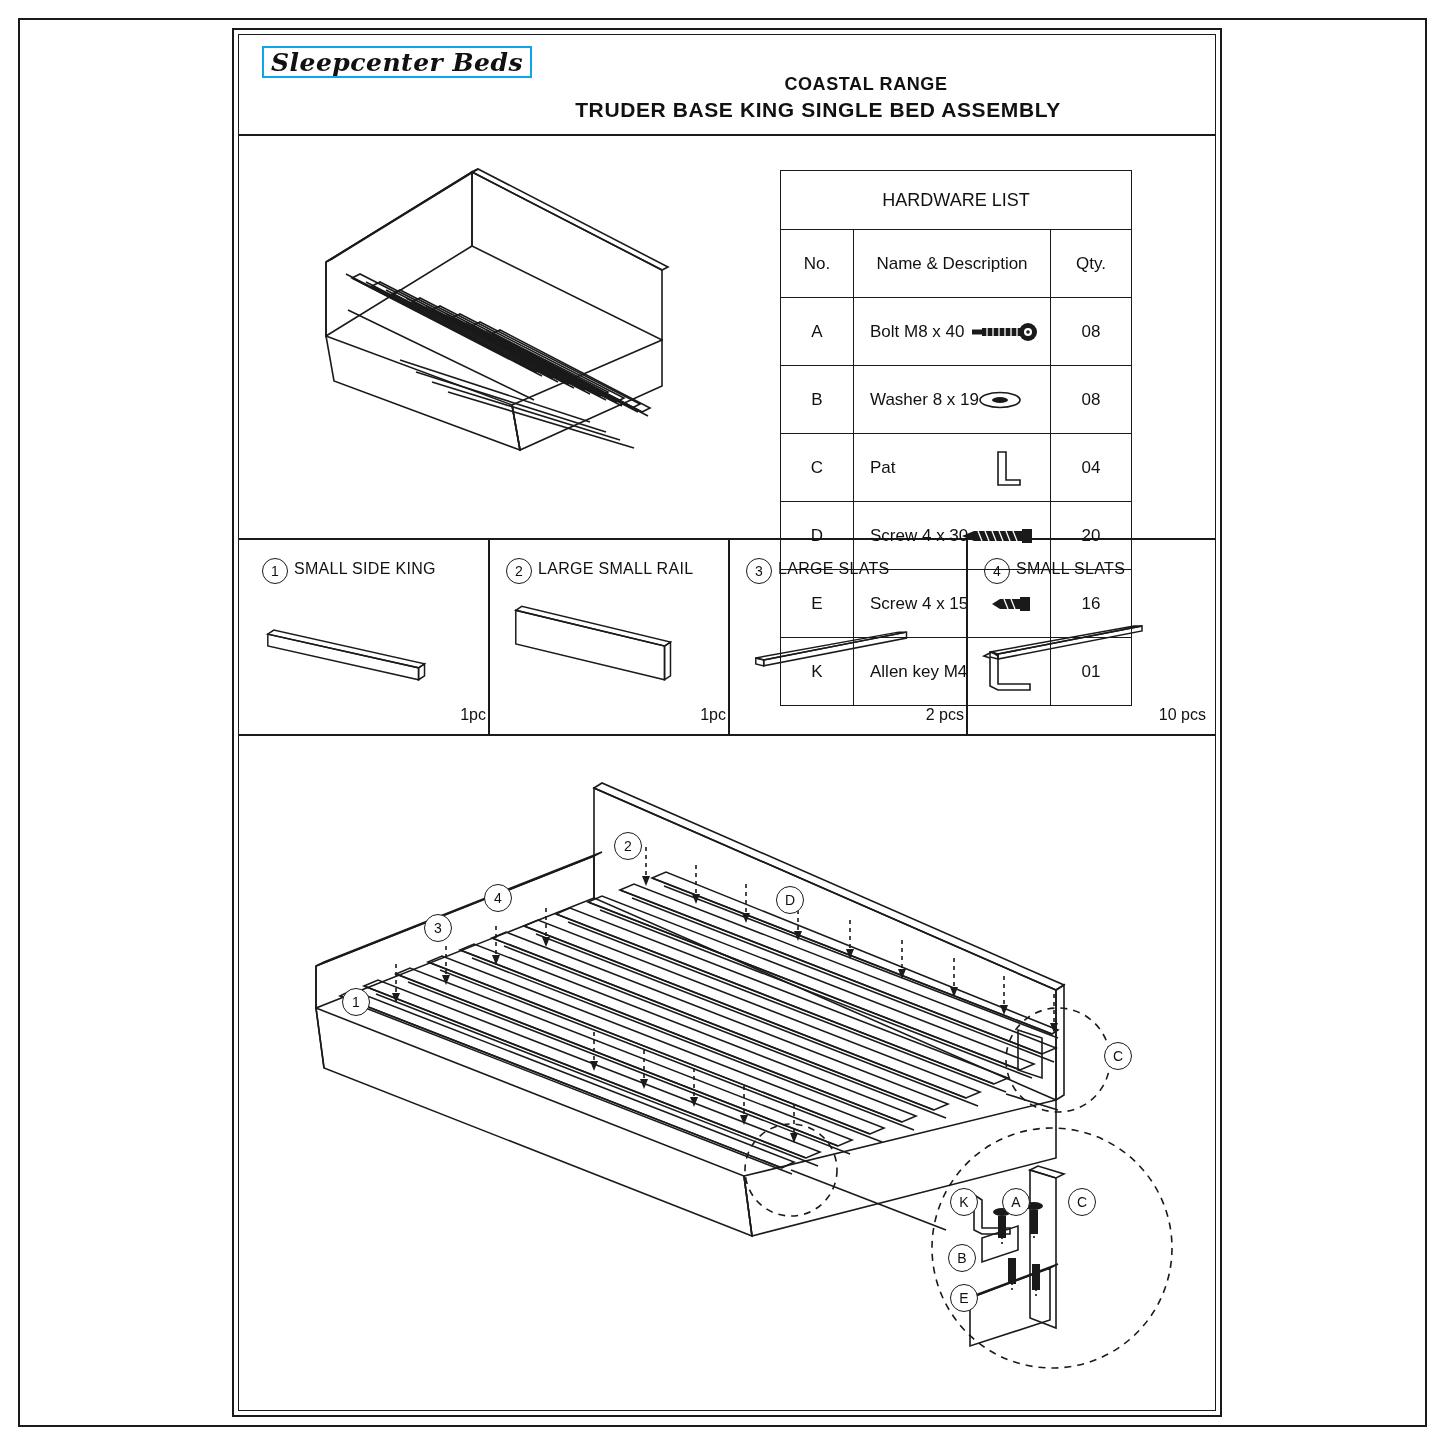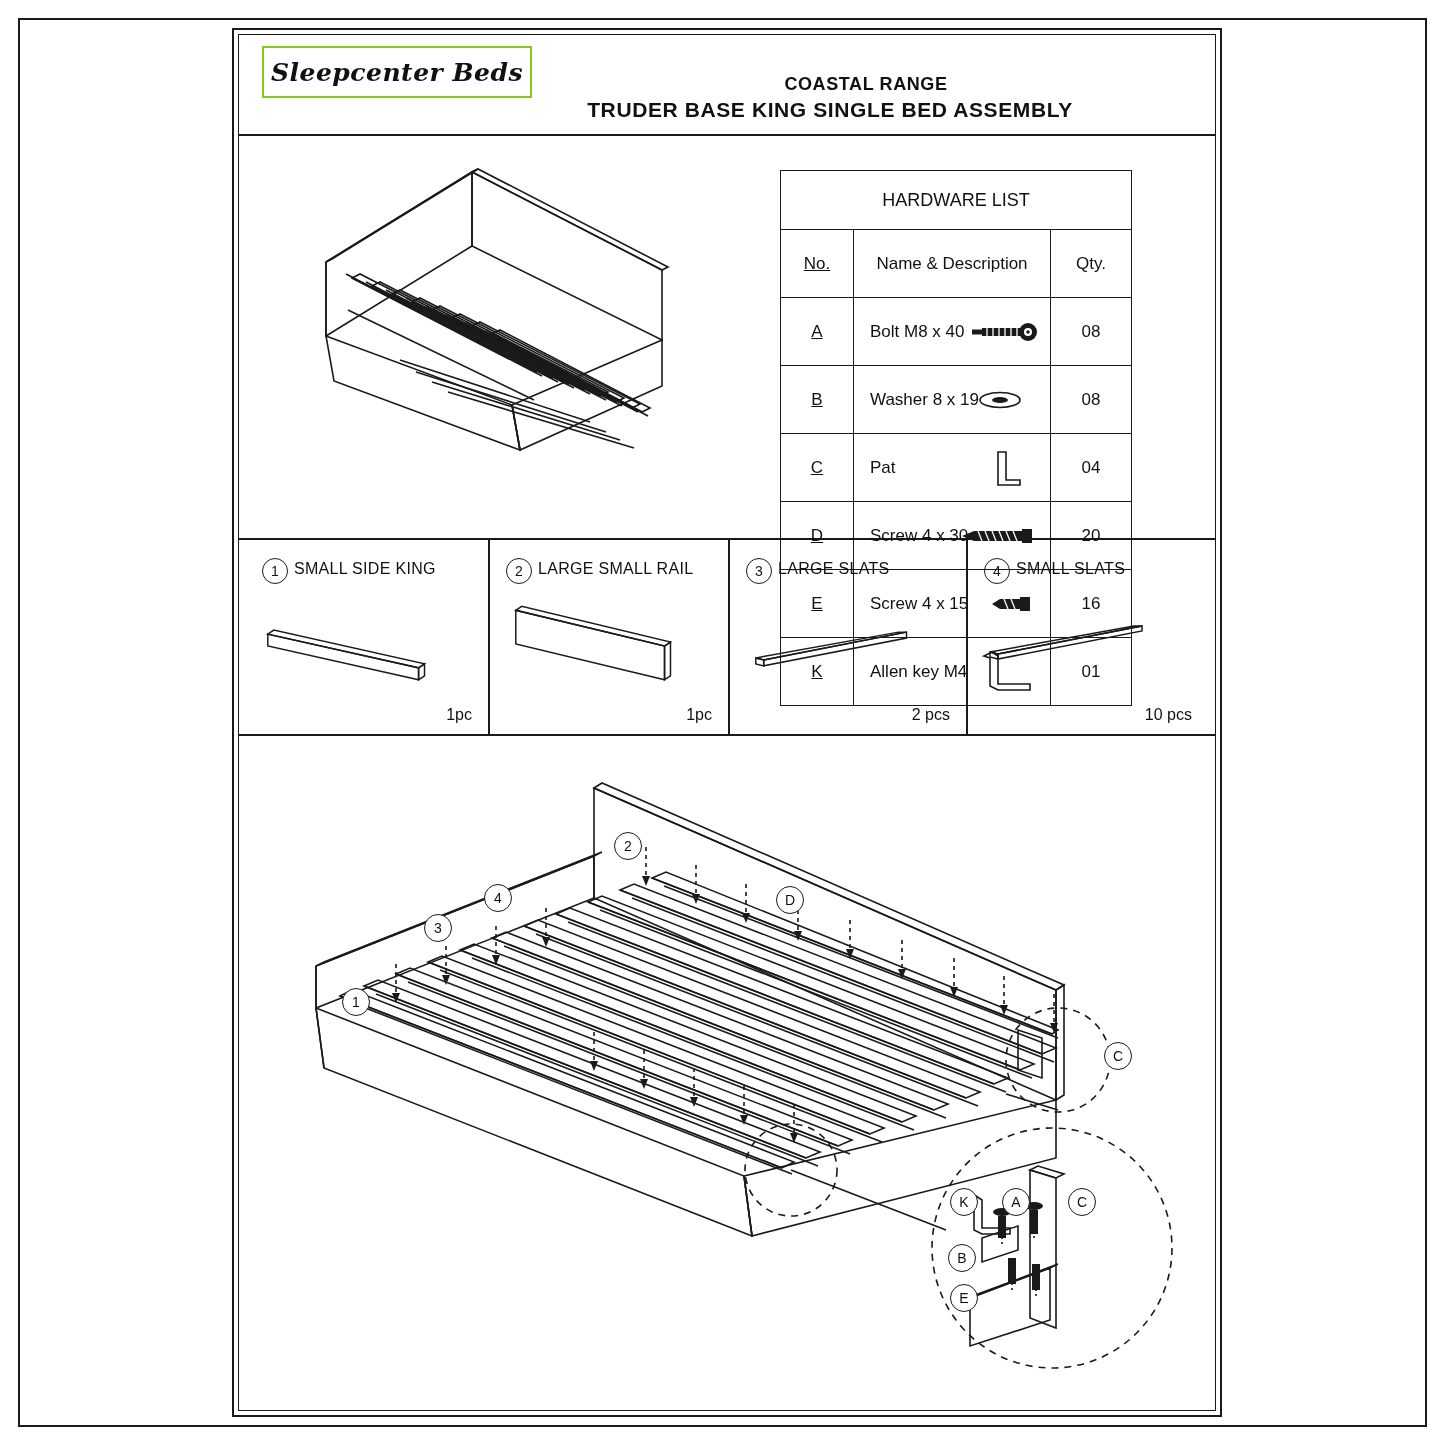--- a/index.html
+++ b/index.html
@@ -4,45 +4,45 @@
 <style>
   html,body{margin:0;padding:0;background:#ffffff;}
   body{width:1445px;height:1445px;font-family:"Liberation Sans",sans-serif;color:#111;}
   .sheet{position:relative;width:1445px;height:1445px;box-sizing:border-box;}
   .outer-border{position:absolute;left:18px;top:18px;width:1409px;height:1409px;border:2px solid #1a1a1a;box-sizing:border-box;}
   .page{position:absolute;left:232px;top:28px;width:990px;height:1389px;border:2px solid #1a1a1a;box-sizing:border-box;}
   .page-inner{position:absolute;left:238px;top:34px;width:978px;height:1377px;border:1px solid #1a1a1a;box-sizing:border-box;}
 
   
   .hdr{position:absolute;left:246px;top:42px;width:962px;height:92px;}
-  .logo{position:absolute;left:16px;top:4px;width:270px;height:52px;border:2px solid #84cc16;box-sizing:border-box;
+  .logo{position:absolute;left:16px;top:4px;width:270px;height:32px;border:2px solid #0ea5e9;box-sizing:border-box;
         font-family:"DejaVu Serif",serif;font-style:italic;font-weight:bold;font-size:25px;
         display:flex;align-items:center;justify-content:center;letter-spacing:.5px;}
   .title1{position:absolute;left:300px;top:32px;width:640px;text-align:center;font-size:18px;font-weight:bold;letter-spacing:.6px;}
-  .title2{position:absolute;left:228px;top:56px;width:712px;text-align:center;font-size:21px;font-weight:bold;letter-spacing:.6px;}
+  .title2{position:absolute;left:216px;top:56px;width:712px;text-align:center;font-size:21px;font-weight:bold;letter-spacing:.6px;}
 
   .hline{position:absolute;background:#1a1a1a;height:2px;}
 
   
   table.hw{position:absolute;left:780px;top:170px;border-collapse:collapse;width:352px;}
   table.hw td,table.hw th{border:1.6px solid #1a1a1a;font-size:17px;padding:11px;height:45px;text-align:center;font-weight:normal;}
   table.hw .ttl{font-size:18px;font-weight:normal;height:36px;}
-  table.hw .no{width:50px;text-decoration:underline;}
+  table.hw .no{width:50px;}
   table.hw .qty{width:58px;}
   table.hw .nm{text-align:left;padding-left:16px;position:relative;}
   .hwicon{position:absolute;right:10px;top:50%;transform:translateY(-50%);}
 
   
   .parts{position:absolute;left:246px;top:540px;width:962px;height:196px;}
   .partcell{position:absolute;top:0;height:196px;border-right:2px solid #1a1a1a;box-sizing:border-box;}
   .partcell.last{border-right:none;}
   .pnum{position:absolute;left:16px;top:18px;width:24px;height:24px;border:1.6px solid #1a1a1a;border-radius:50%;
         font-size:14px;display:flex;align-items:center;justify-content:center;}
   .plabel{position:absolute;left:48px;top:20px;font-size:16px;letter-spacing:.3px;}
-  .pqty{position:absolute;right:16px;bottom:12px;font-size:16px;}
+  .pqty{position:absolute;right:2px;bottom:12px;font-size:16px;}
   .partart{position:absolute;left:0;top:48px;width:100%;height:120px;}
 
   
   .assembly{position:absolute;left:246px;top:738px;width:962px;height:676px;}
   .callout{position:absolute;width:26px;height:26px;border:1.6px solid #1a1a1a;border-radius:50%;
         font-size:14px;display:flex;align-items:center;justify-content:center;background:#fff;}
   svg{display:block;}
   .ln{stroke:#1a1a1a;fill:none;}
 </style>
 </head>

